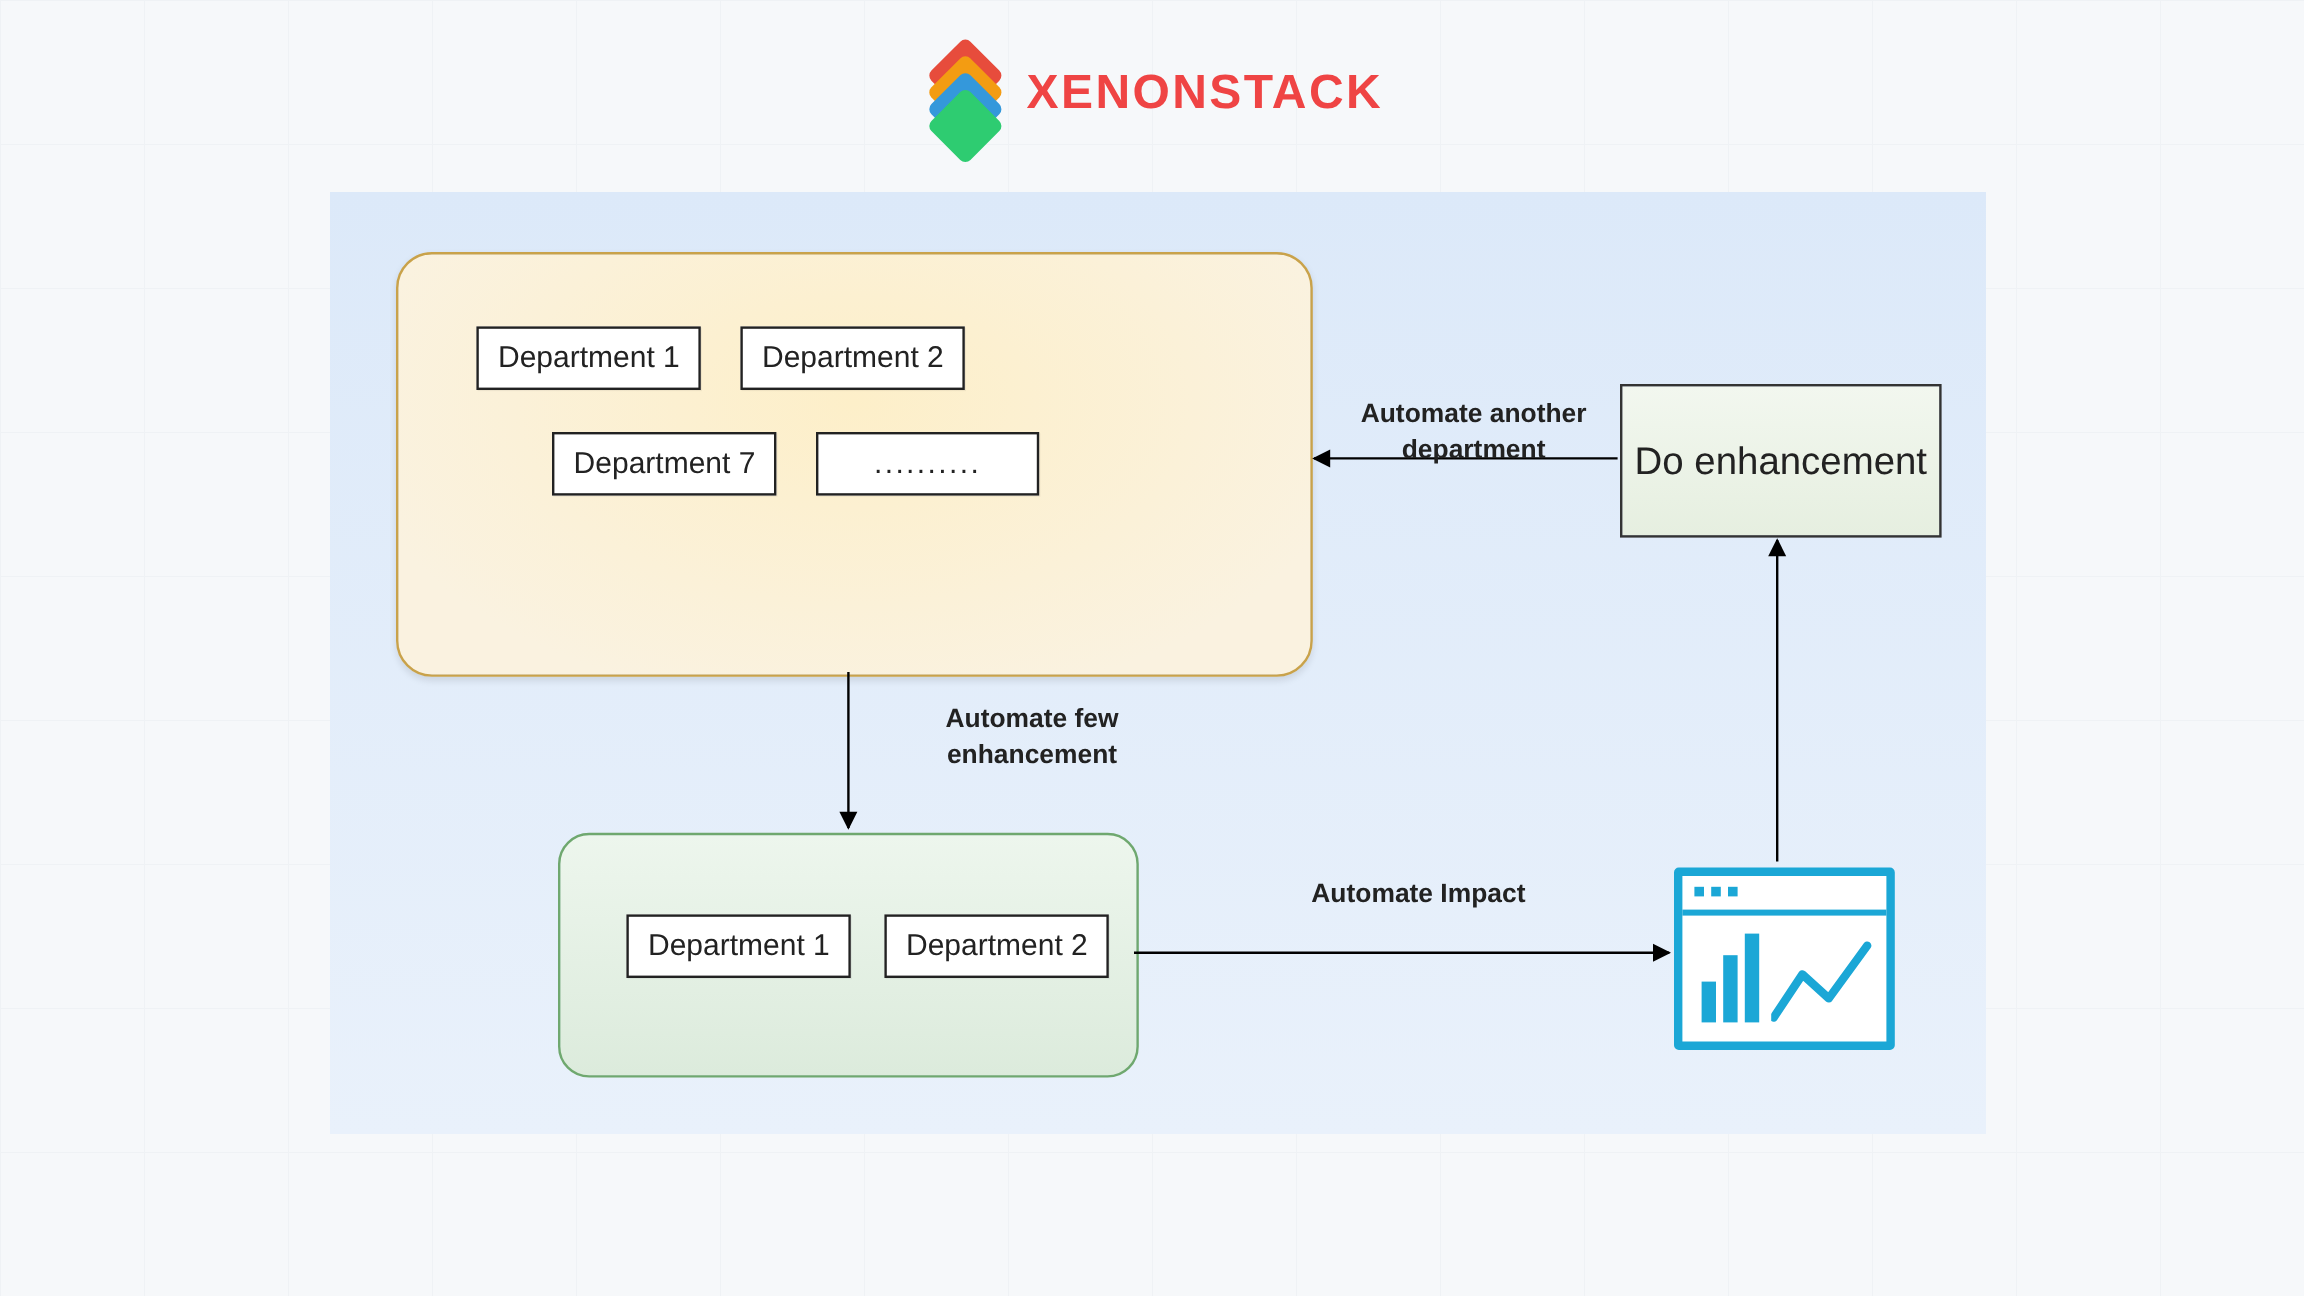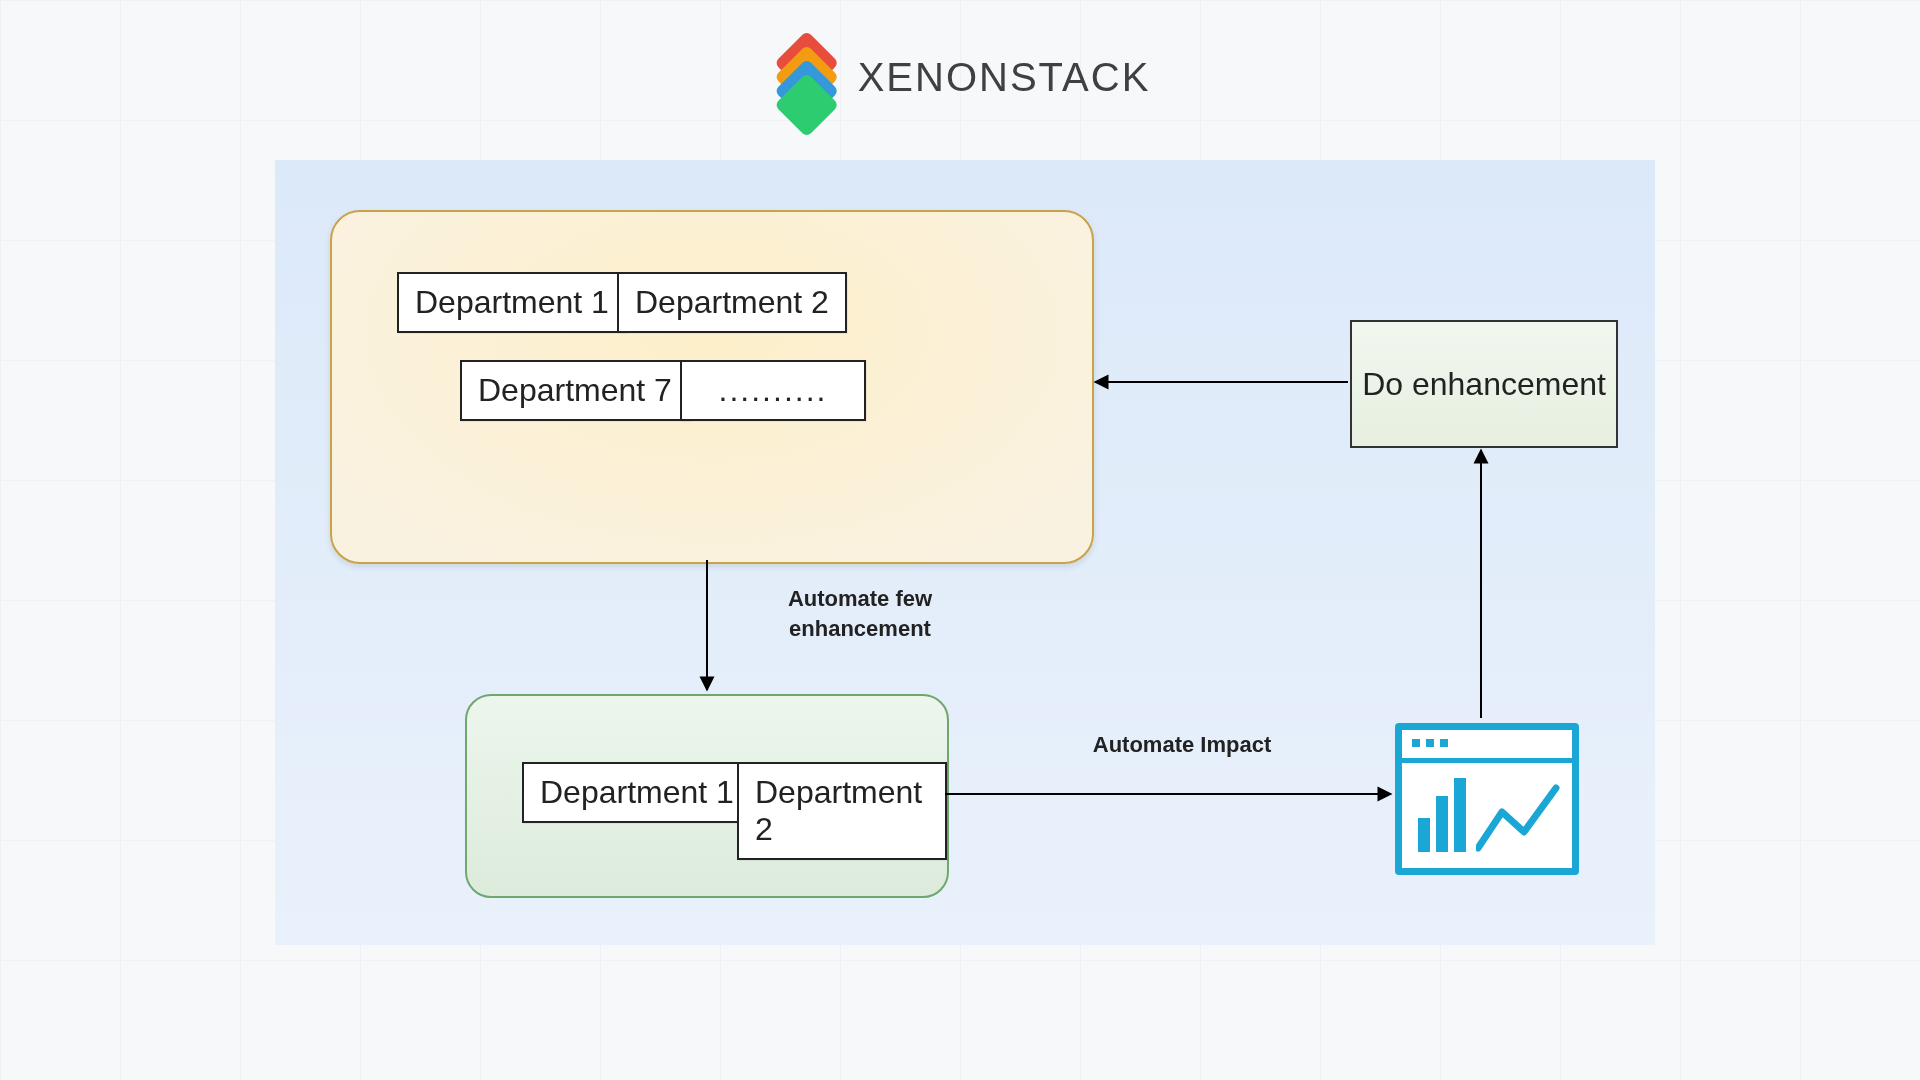--- a/index.html
+++ b/index.html
@@ -7,26 +7,26 @@
   
   .page::before{content:"";position:absolute;inset:0;background-image:linear-gradient(#eceff3 1px,transparent 1px),linear-gradient(90deg,#eceff3 1px,transparent 1px);background-size:120px 120px;opacity:.6;pointer-events:none}
   
   .logo{position:absolute;top:40px;left:50%;transform:translateX(-50%);display:flex;align-items:center;gap:14px}
   .logo-mark{width:74px;height:74px;position:relative}
   .layer{position:absolute;left:50%;transform:translateX(-50%) rotate(45deg);width:46px;height:46px;border-radius:6px}
   .l1{top:0;background:#e74c3c}
   .l2{top:14px;background:#f39c12}
   .l3{top:28px;background:#3498db}
   .l4{top:42px;background:#2ecc71}
-  .logo-text{font-size:40px;font-weight:400;letter-spacing:2px;color:#404040}
+  .logo-text{font-size:40px;font-weight:700;letter-spacing:2px;color:#ef4444}
   
   .canvas{position:absolute;left:275px;top:160px;width:1380px;height:785px;background:linear-gradient(#dce9f9,#e9f1fb)}
   
   .dept-group{position:absolute;left:55px;top:50px;width:760px;height:350px;border:2px solid #c9a24a;border-radius:30px;background:radial-gradient(ellipse at 50% 35%,#fdefc9,#faf2e0 80%);box-shadow:0 3px 6px rgba(0,0,0,.1)}
-  .dept-box{position:absolute;background:#fff;border:2px solid #222;padding:10px 16px;font-size:32px;color:#222;box-shadow:1px 1px 0 rgba(0,0,0,.05)}
+  .dept-box{position:absolute;background:#fff;border:2px solid #222;padding:10px 16px;font-size:25px;color:#222;box-shadow:1px 1px 0 rgba(0,0,0,.05)}
   .db1{left:65px;top:60px}
   .db2{left:285px;top:60px}
   .dbn{left:510px;top:60px}
   .db3{left:128px;top:148px}
   .dbdots{left:348px;top:148px;width:150px;text-align:center;letter-spacing:2px}
   
   .auto-group{position:absolute;left:190px;top:534px;width:480px;height:200px;border:2px solid #6fa86f;border-radius:26px;background:linear-gradient(#edf6ed,#dcebdc)}
   .ag1{left:55px;top:66px}
   .ag2{left:270px;top:66px}
   
@@ -100,15 +100,16 @@
 
       <line x1="670" y1="634" x2="1116" y2="634" stroke="#000" stroke-width="2" marker-end="url(#arrow)"></line>
 
       <line x1="1206" y1="558" x2="1206" y2="290" stroke="#000" stroke-width="2" marker-end="url(#arrow)"></line>
 
       <line x1="1073" y1="222" x2="820" y2="222" stroke="#000" stroke-width="2" marker-end="url(#arrow)"></line>
     </svg>
 
     <div class="edge-label" style="left:470px;top:424px;width:230px">Automate few enhancement</div>
     <div class="edge-label" style="left:812px;top:570px;width:190px">Automate Impact</div>
+    <div class="edge-label" style="left:838px;top:170px;width:230px">Automate another department</div>
 
   </div>
 </div>
 
 </body></html>

